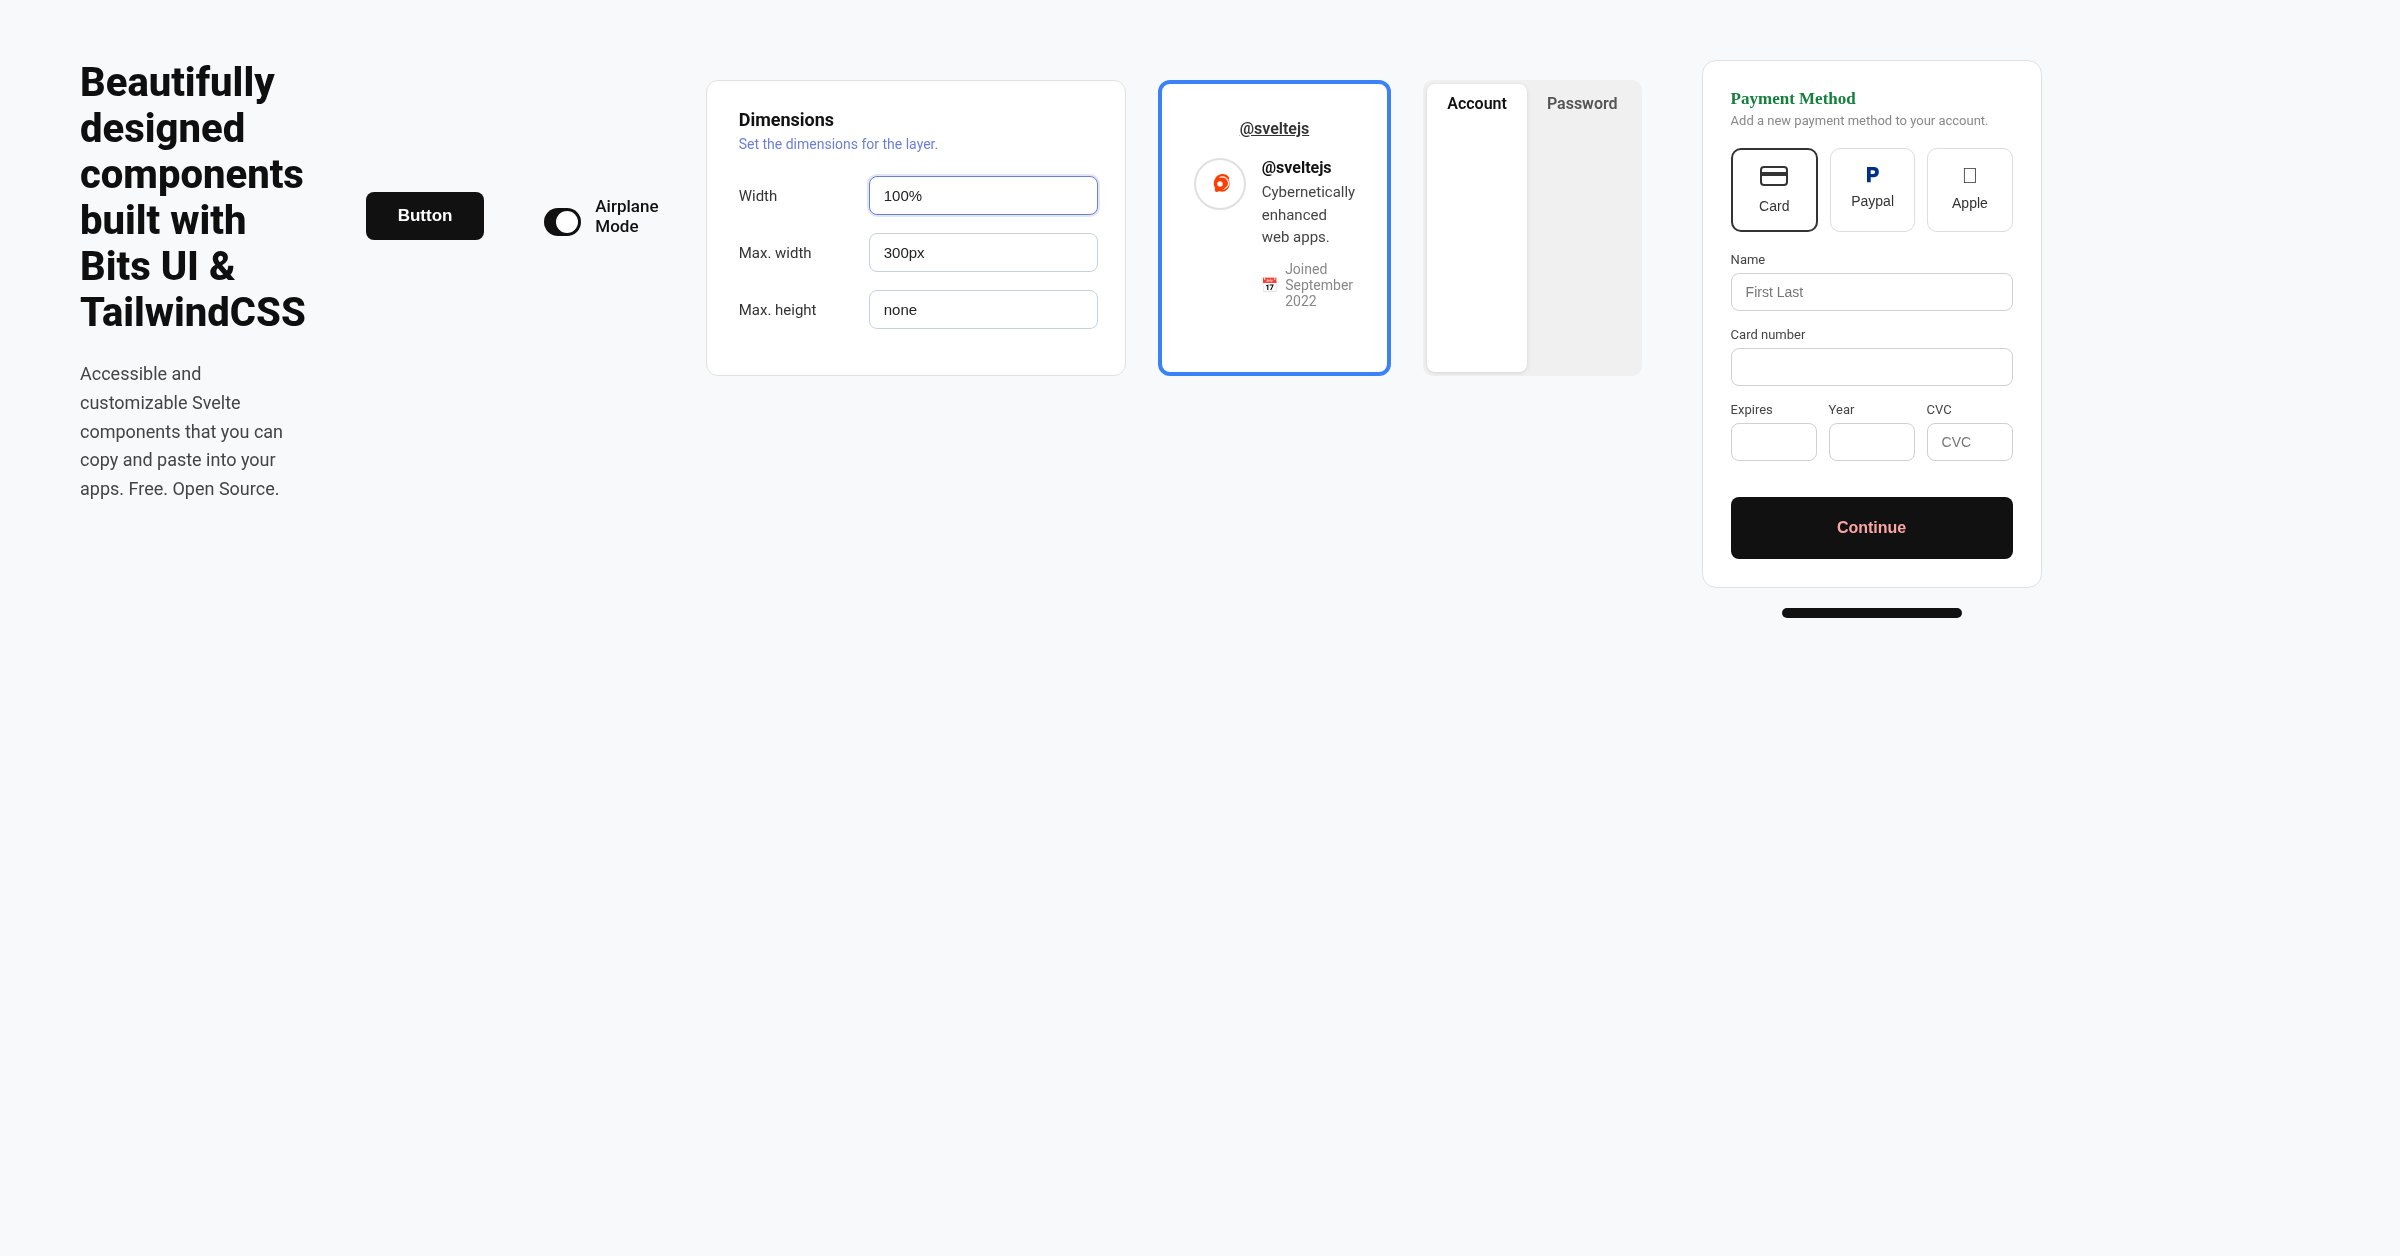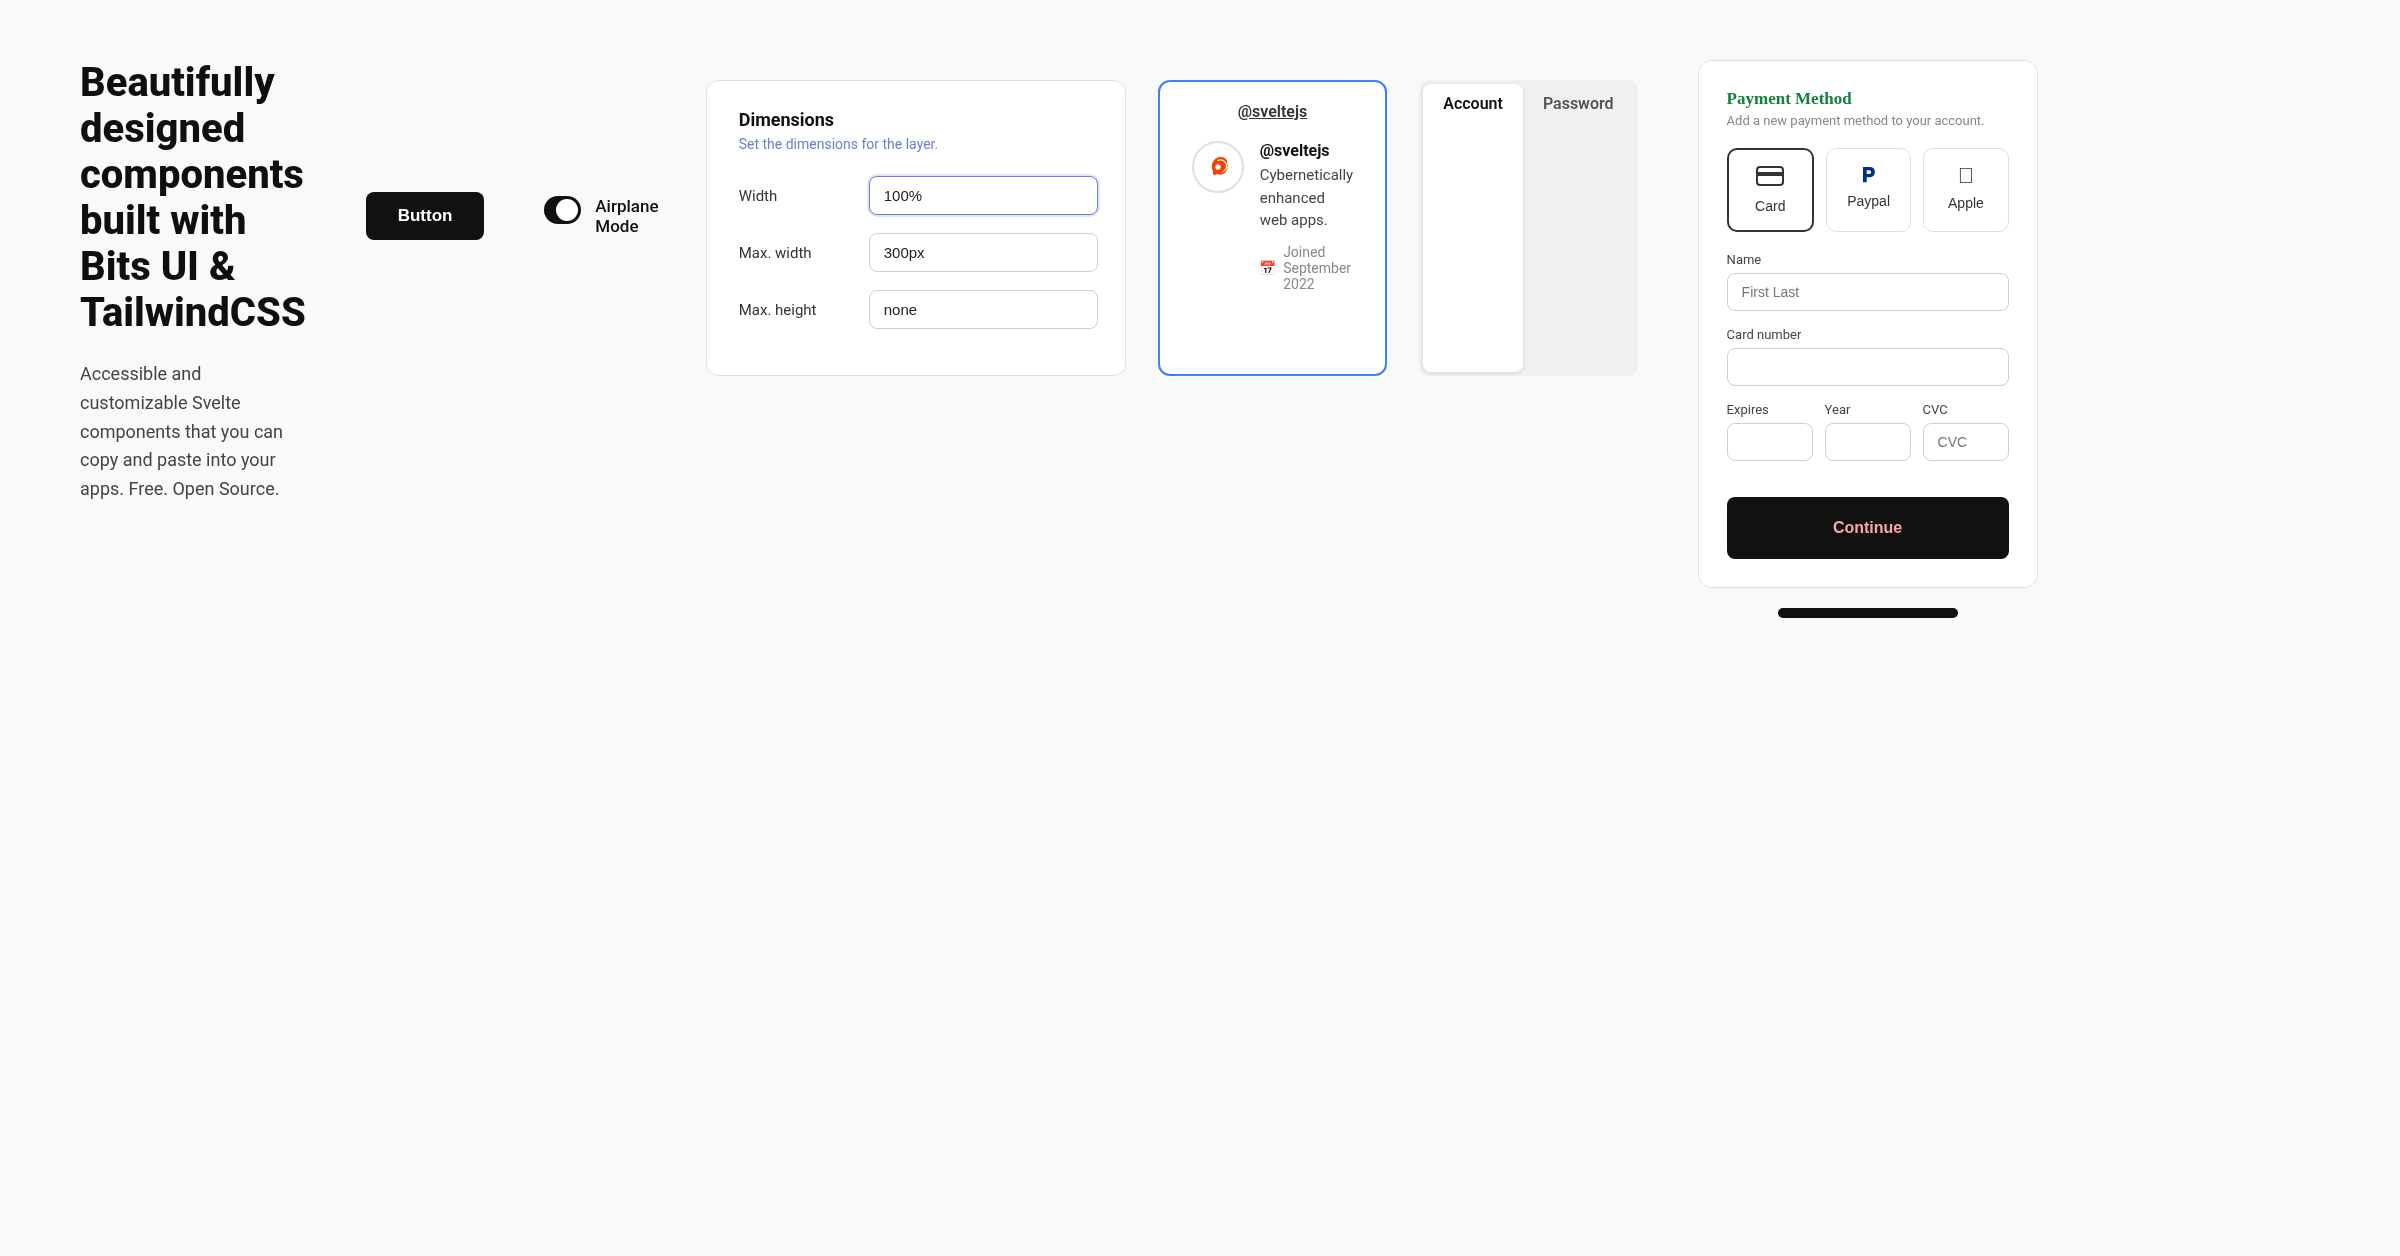--- a/index.html
+++ b/index.html
@@ -56,21 +56,21 @@
       color: #fff;
       border: none;
       border-radius: 8px;
       padding: 14px 32px;
       font-size: 17px;
       font-weight: 600;
       cursor: pointer;
     }
     .toggle-row {
       display: flex;
-      align-items: flex-start;
+      align-items: flex-end;
       gap: 14px;
     }
     .toggle-switch {
       width: 52px;
       height: 28px;
       background: #111;
       border-radius: 14px;
       position: relative;
       cursor: pointer;
     }
@@ -131,23 +131,23 @@
       outline: none;
     }
     .form-row input.active-input {
       border-color: #6b7fd7;
       box-shadow: 0 0 0 2px rgba(107,127,215,0.2);
     }
 
     
     .profile-card {
       background: #fff;
-      border: 2px solid #3b82f6;
+      border: 4px solid #3b82f6;
       border-radius: 12px;
-      padding: 20px 32px;
+      padding: 35px 32px;
       max-width: 420px;
     }
     .profile-username-link {
       text-align: center;
       margin-bottom: 20px;
     }
     .profile-username-link a {
       font-size: 16px;
       color: #333;
       text-decoration: underline;

